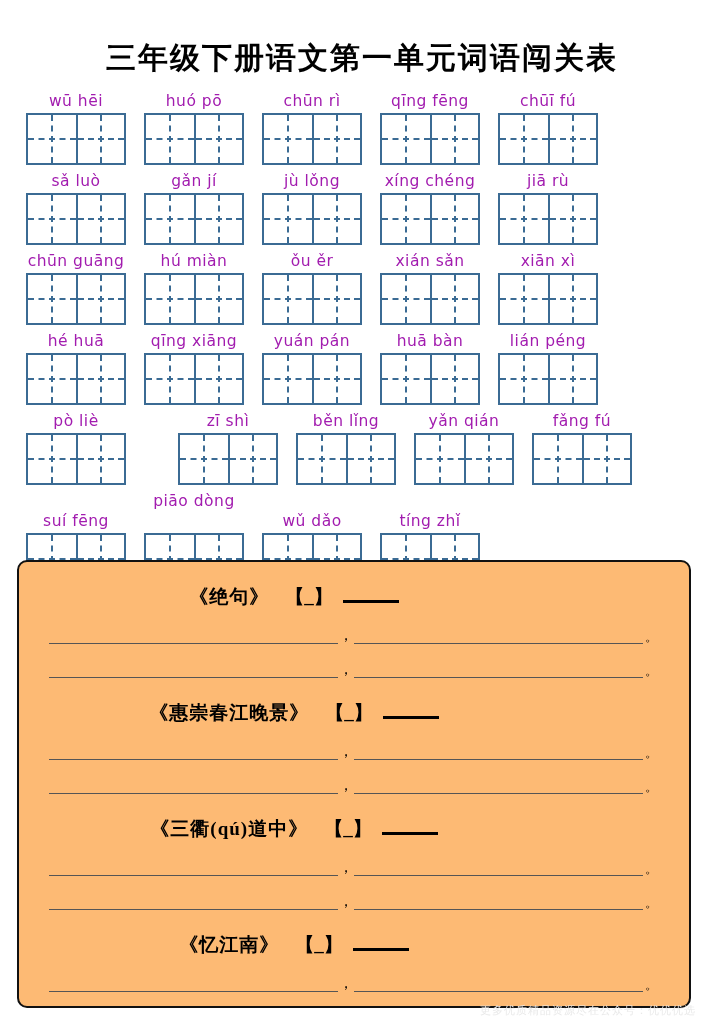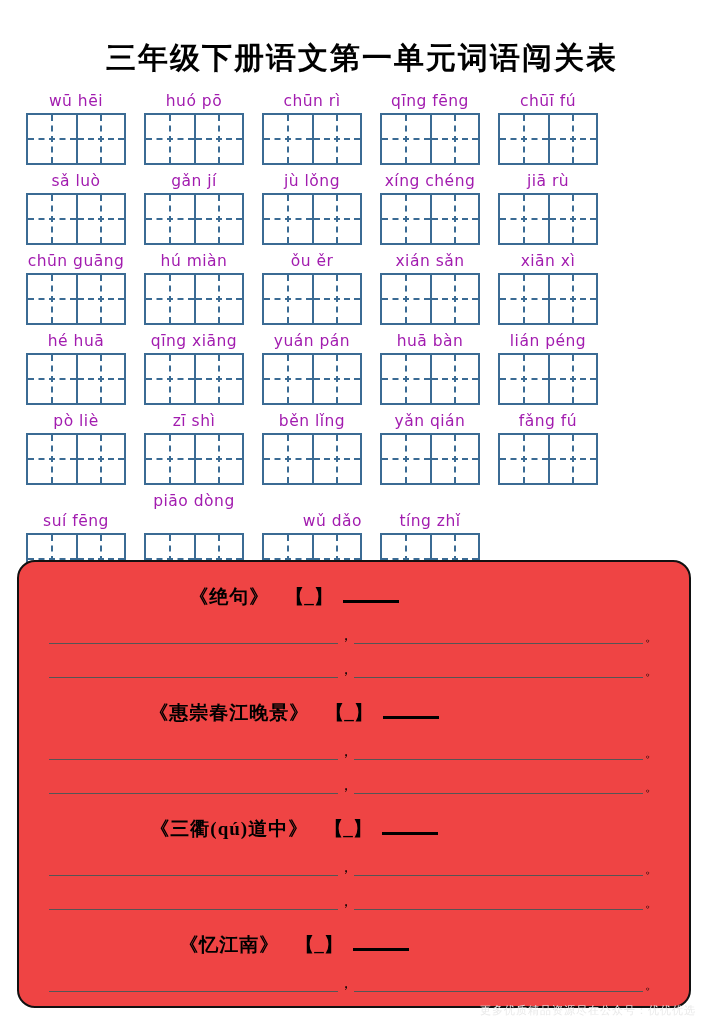--- a/index.html
+++ b/index.html
@@ -91,23 +91,23 @@
   }
 
   
   .poem-panel {
     position: absolute;
     left: 17px;
     top: 560px;
     width: 674px;
     height: 448px;
     border: 2.5px solid #111111;
-    border-radius: 18px;
+    border-radius: 10px;
     box-sizing: border-box;
-    background: #ef4444;
+    background: #fdba74;
     padding: 0;
     overflow: hidden;
   }
   .poem-block {
     padding: 0 22px;
   }
   .poem-head {
     display: flex;
     justify-content: center;
     align-items: baseline;
@@ -334,21 +334,21 @@
       </div>
     </div>
     <div class="word-row">
       <div class="word-item" style="margin-right: 18px;">
         <div class="pinyin">pò  liè</div>
         <div class="tzg">
           <div class="cell"></div>
           <div class="cell"></div>
         </div>
       </div>
-      <div class="word-item" style="margin-right: 18px;">
+      <div class="word-item" style="margin-right: 18px; margin-left: 34px;">
         <div class="pinyin">zī  shì</div>
         <div class="tzg">
           <div class="cell"></div>
           <div class="cell"></div>
         </div>
       </div>
       <div class="word-item" style="margin-right: 18px;">
         <div class="pinyin">běn lǐng</div>
         <div class="tzg">
           <div class="cell"></div>
@@ -378,21 +378,21 @@
           <div class="cell"></div>
         </div>
       </div>
       <div class="word-item" style="margin-right: 18px; gap: 20px;">
         <div class="pinyin">piāo dòng</div>
         <div class="tzg">
           <div class="cell"></div>
           <div class="cell"></div>
         </div>
       </div>
-      <div class="word-item" style="margin-right: 18px; align-items: flex-end;">
+      <div class="word-item" style="margin-right: 18px;">
         <div class="pinyin">wǔ dǎo</div>
         <div class="tzg">
           <div class="cell"></div>
           <div class="cell"></div>
         </div>
       </div>
       <div class="word-item" style="margin-right: 18px;">
         <div class="pinyin">tíng zhǐ</div>
         <div class="tzg">
           <div class="cell"></div>

